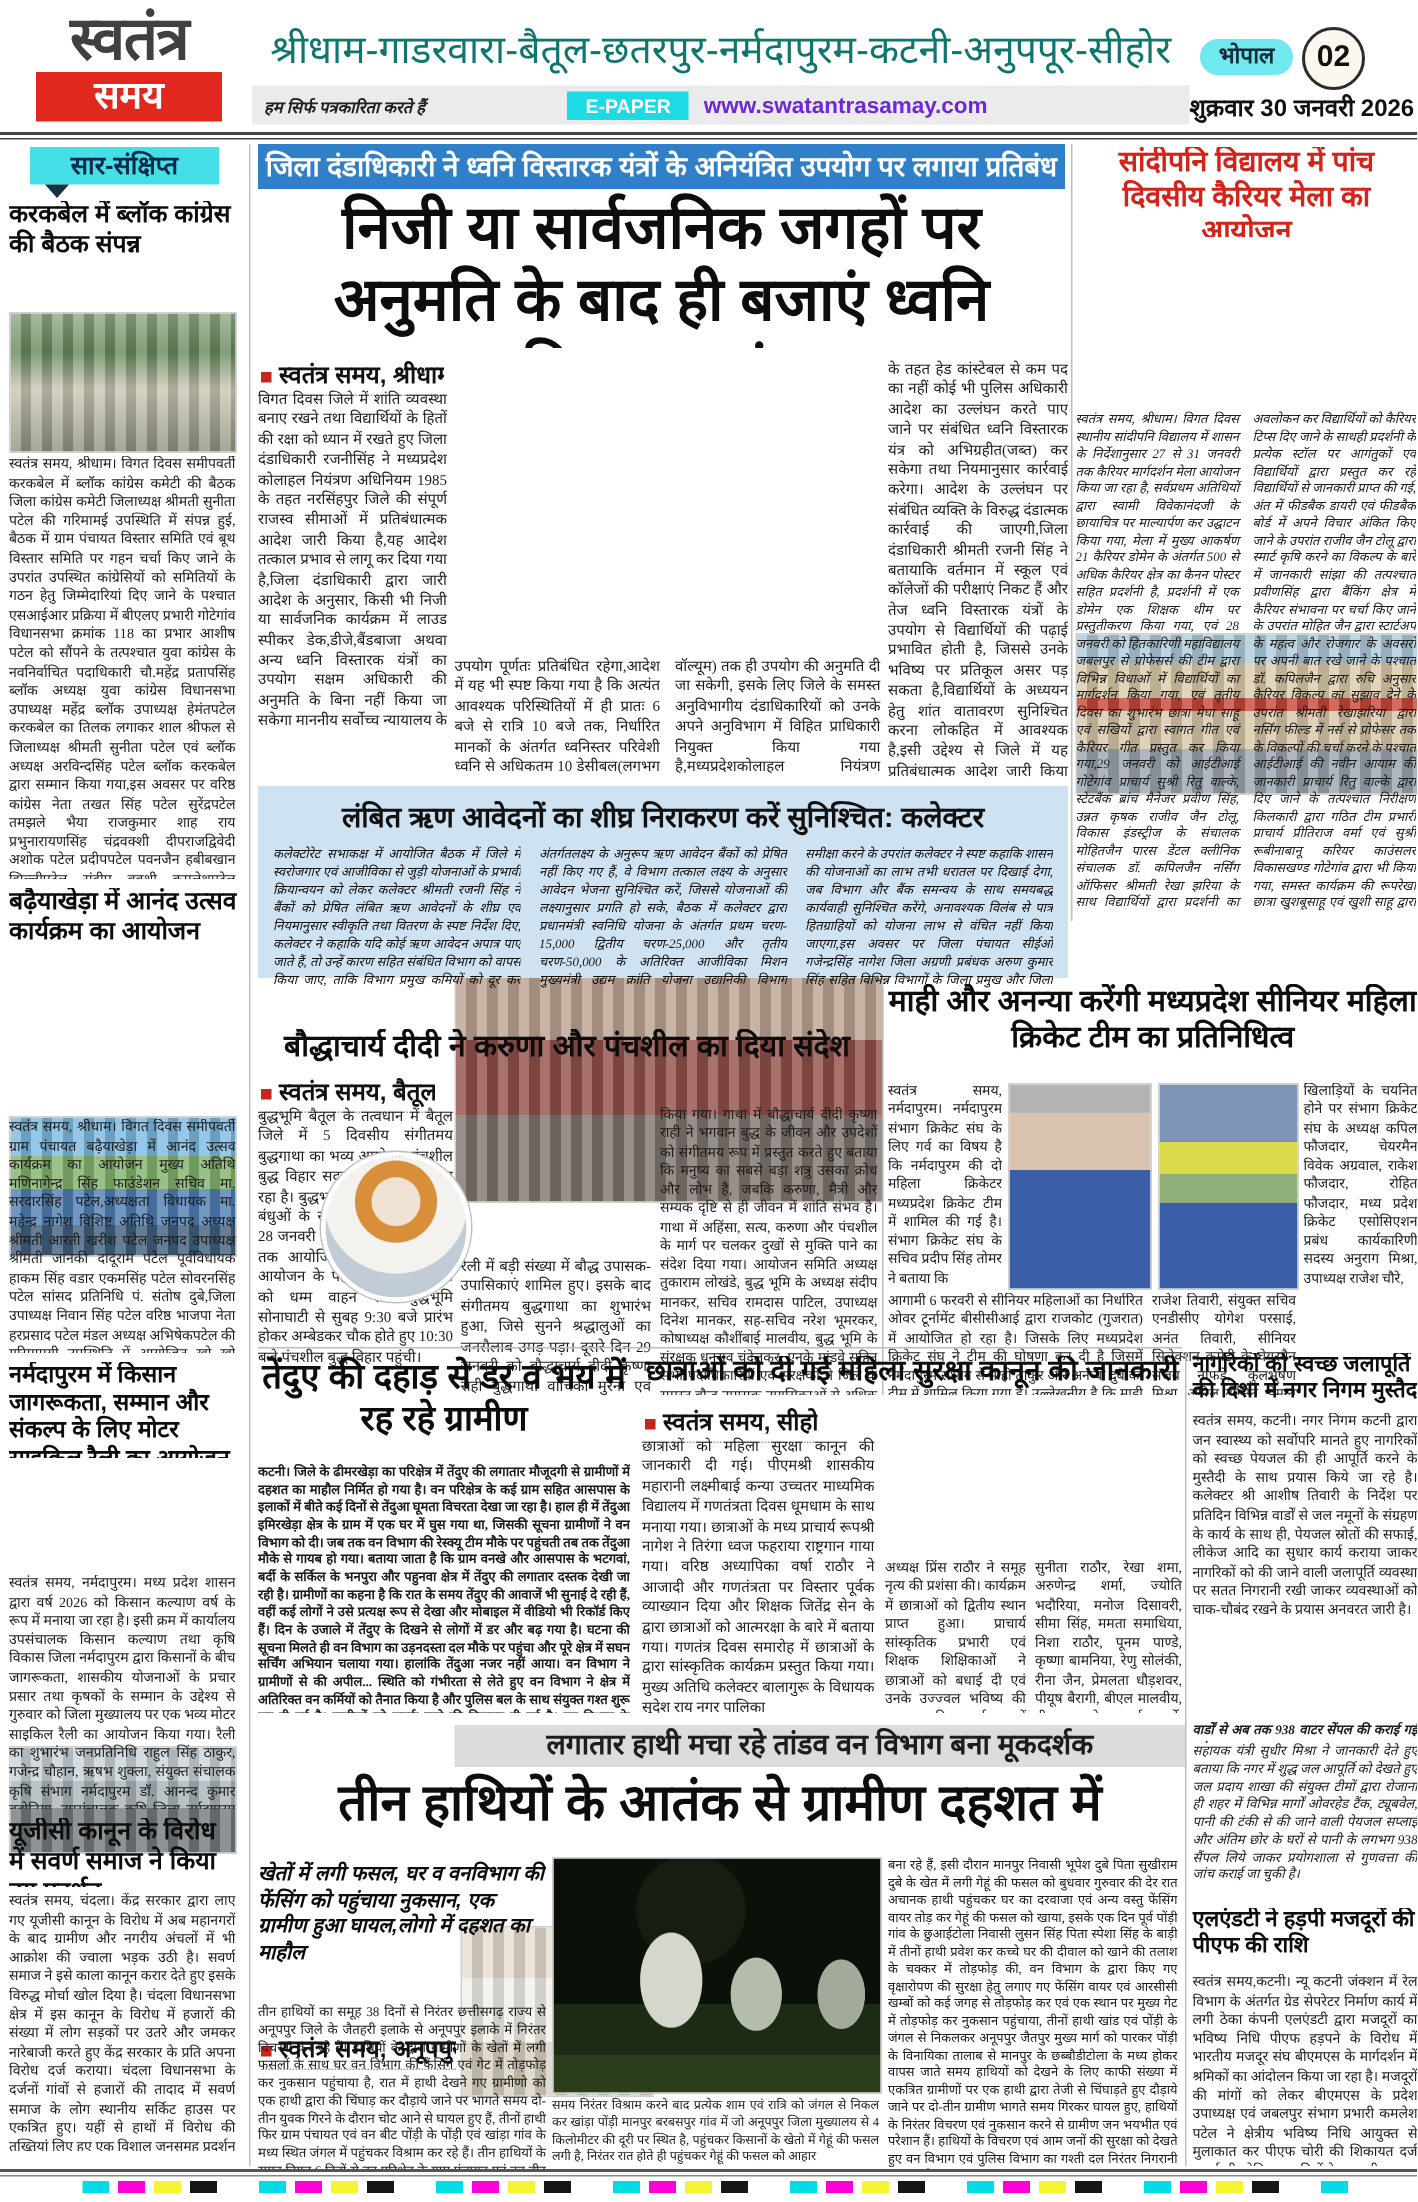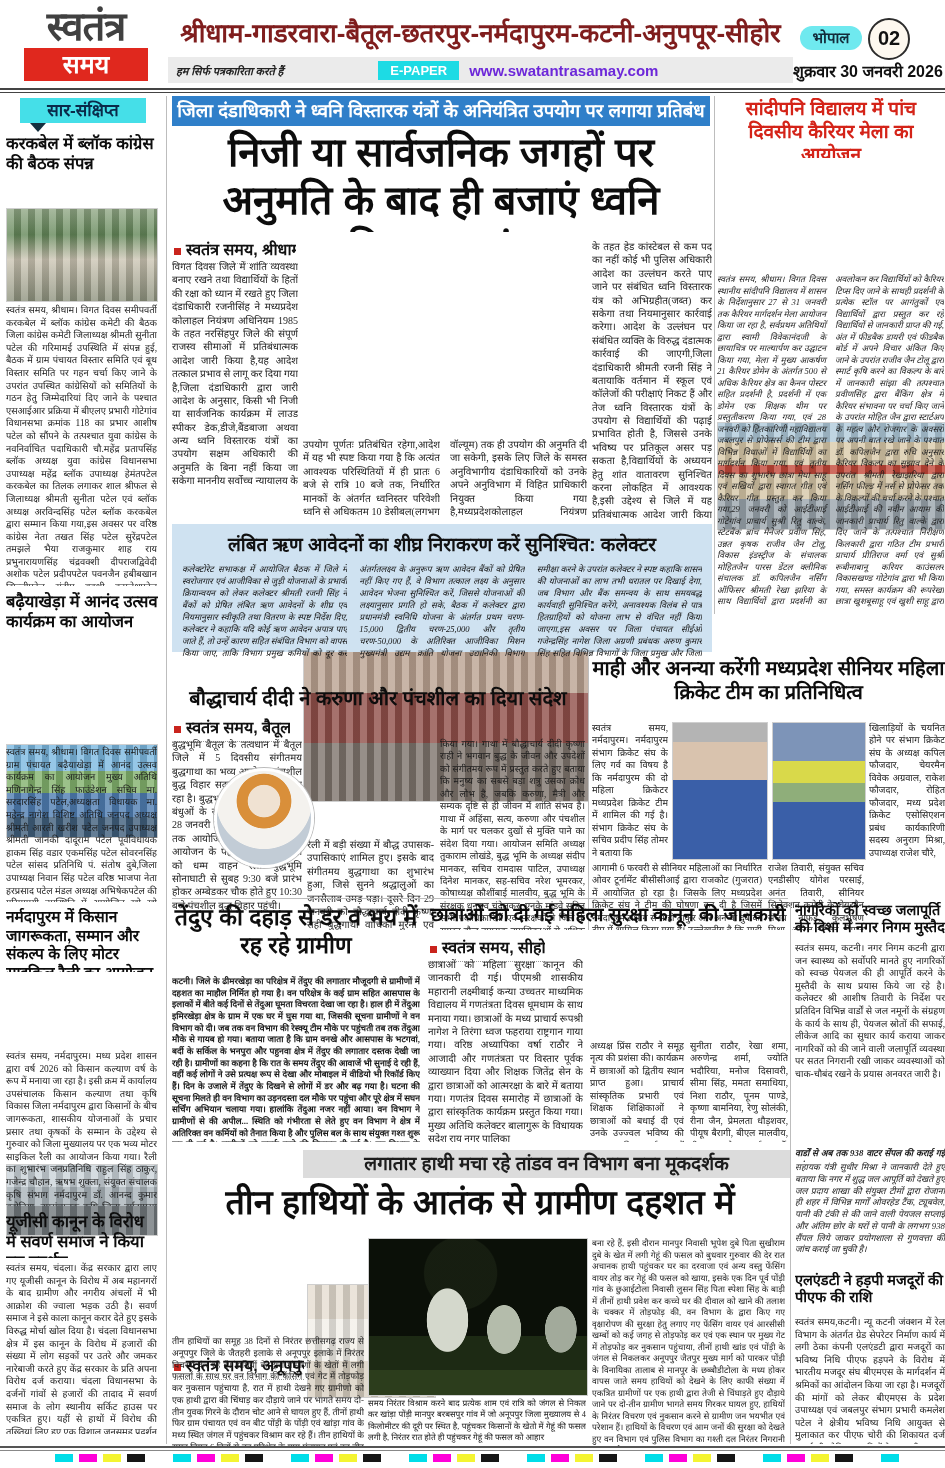--- a/index.html
+++ b/index.html
@@ -17,21 +17,21 @@
   .photo{overflow:hidden;border:1px solid #cfcfcf;}
   .tex{position:relative;}
   .tex::after{content:"";position:absolute;inset:0;
       background:repeating-linear-gradient(90deg,rgba(255,255,255,.22) 0 7px,rgba(40,40,40,.16) 7px 14px);}
   .vr{width:1px;background:#bdbdbd;}
   .hr{height:1px;background:#bdbdbd;}
   
   .logo-top{font-size:40px;font-weight:800;color:#404040;letter-spacing:-1px;line-height:1;}
   .logo-red{background:#e0281e;color:#fff;font-weight:800;font-size:25px;text-align:center;
             padding:1px 10px;line-height:1.25;}
-  .cities{font-size:26px;font-weight:700;color:#7f1d1d;white-space:nowrap;}
+  .cities{font-size:26px;font-weight:400;color:#0f766e;white-space:nowrap;}
   .graybar{background:#ebebeb;height:26px;display:flex;align-items:center;}
   .tagline{font-size:11px;font-style:italic;font-weight:bold;color:#222;
            font-family:"Liberation Serif",serif;}
   .epaper{background:#1ddbe4;color:#fff;font-weight:800;font-size:13px;padding:2px 12px;}
   .url{font-size:15px;color:#6d28d9;font-weight:bold;}
   .edition{background:#6fe9ef;border-radius:12px;font-weight:800;font-size:15px;
            text-align:center;line-height:24px;color:#132b3a;}
   .pagecircle{border:2px solid #2c2c2c;border-radius:50%;font-weight:800;font-size:20px;
               text-align:center;line-height:36px;background:#fdf8ef;}
   .dateline{font-weight:800;font-size:16px;white-space:nowrap;}
@@ -171,20 +171,21 @@
   <div class="abs hl" style="left:795px;top:902px;width:150px;height:36px;font-size:14.5px;">नागरिकों को स्वच्छ जलापूर्ति की दिशा में नगर निगम मुस्तैद</div>
   <div class="abs txt" style="left:795px;top:942px;width:150px;height:204px;font-size:9.4px;">स्वतंत्र समय, कटनी। नगर निगम कटनी द्वारा जन स्वास्थ्य को सर्वोपरि मानते हुए नागरिकों को स्वच्छ पेयजल की ही आपूर्ति करने के मुस्तैदी के साथ प्रयास किये जा रहे है। कलेक्टर श्री आशीष तिवारी के निर्देश पर प्रतिदिन विभिन्न वार्डों से जल नमूनों के संग्रहण के कार्य के साथ ही, पेयजल स्रोतों की सफाई, लीकेज आदि का सुधार कार्य कराया जाकर नागरिकों को की जाने वाली जलापूर्ति व्यवस्था पर सतत निगरानी रखी जाकर व्यवस्थाओं को चाक-चौबंद रखने के प्रयास अनवरत जारी है।</div>
   <div class="abs txt it" style="left:795px;top:1148px;width:150px;height:14px;font-weight:bold;font-size:8.8px;">वार्डों से अब तक 938 वाटर सेंपल की कराई गई जांच..</div>
   <div class="abs txt it" style="left:795px;top:1162px;width:150px;height:102px;font-size:8.8px;">सहायक यंत्री सुधीर मिश्रा ने जानकारी देते हुए बताया कि नगर में शुद्ध जल आपूर्ति को देखते हुए जल प्रदाय शाखा की संयुक्त टीमों द्वारा रोजाना ही शहर में विभिन्न मार्गों ओवरहेड टैंक, ट्यूबवेल, पानी की टंकी से की जाने वाली पेयजल सप्लाई और अंतिम छोर के घरों से पानी के लगभग 938 सैंपल लिये जाकर प्रयोगशाला से गुणवत्ता की जांच कराई जा चुकी है।</div>
 
   <div class="abs hl" style="left:795px;top:1272px;width:150px;height:40px;font-size:14.5px;">एलएंडटी ने हड़पी मजदूरों की पीएफ की राशि</div>
   <div class="abs txt" style="left:795px;top:1316px;width:150px;height:128px;font-size:9.4px;">स्वतंत्र समय,कटनी। न्यू कटनी जंक्शन में रेल विभाग के अंतर्गत ग्रेड सेपरेटर निर्माण कार्य में लगी ठेका कंपनी एलएंडटी द्वारा मजदूरों का भविष्य निधि पीएफ हड़पने के विरोध में भारतीय मजदूर संघ बीएमएस के मार्गदर्शन में श्रमिकों का आंदोलन किया जा रहा है। मजदूरों की मांगों को लेकर बीएमएस के प्रदेश उपाध्यक्ष एवं जबलपुर संभाग प्रभारी कमलेश पटेल ने क्षेत्रीय भविष्य निधि आयुक्त से मुलाकात कर पीएफ चोरी की शिकायत दर्ज कराई थी, लेकिन दस दिनों के बाद भी समस्या जस की तस बनी हुई है। पीएफ विभाग की लेटलतीफी से नाराज होकर जब बीएमएस पदाधिकारी कमलेश पटेल जबलपुर स्थित भविष्य निधि कार्यालय पहुंचे, तो वहां प्रवर्तन अधिकारी द्वारा मामले की पूरी जानकारी उन्हीं से मांगी गई।</div>
 
   <div class="abs strip" style="left:303px;top:1150px;width:487px;height:28px;">लगातार हाथी मचा रहे तांडव वन विभाग बना मूकदर्शक</div>
   <div class="abs hl ctr" style="left:172px;top:1182px;width:616px;height:50px;font-size:34px;white-space:nowrap;">तीन हाथियों के आतंक से ग्रामीण दहशत में</div>
+  <div class="abs hl it" style="left:172px;top:1240px;width:192px;height:70px;font-size:13.5px;line-height:1.3;">खेतों में लगी फसल, घर व वनविभाग की फेंसिंग को पहुंचाया नुकसान, एक ग्रामीण हुआ घायल,लोगो में दहशत का माहौल</div>
   <div class="abs byline" style="left:174px;top:1354px;width:130px;"><span class="bullet"></span><span>स्वतंत्र समय, अनूपपुर</span></div>
   <div class="abs txt" style="left:172px;top:1336px;width:192px;height:110px;font-size:8.8px;">तीन हाथियों का समूह 38 दिनों से निरंतर छत्तीसगढ़ राज्य से अनूपपुर जिले के जैतहरी इलाके से अनूपपुर इलाके में निरंतर विचरण कर रहे हैं। हाथियों के द्वारा ग्रामीणों के खेतों में लगी फसलों के साथ घर वन विभाग की फेंसिंग एवं गेट में तोड़फोड़ कर नुकसान पहुंचाया है, रात में हाथी देखने गए ग्रामीणो को एक हाथी द्वारा की चिंघाड़ कर दौड़ाये जाने पर भागते समय दो-तीन युवक गिरने के दौरान चोट आने से घायल हुए हैं, तीनों हाथी फिर ग्राम पंचायत एवं वन बीट पोंड़ी के पोंड़ी एवं खांड़ा गांव के मध्य स्थित जंगल में पहुंचकर विश्राम कर रहे हैं। तीन हाथियों के समूह विगत 6 दिनों से वन परिक्षेत्र के ग्राम पंचायत एवं वन बीट पोंड़ी के पोंड़ी एवं खांड़ा के मध्य स्थित जंगल में दिन के</div>
   <div class="abs photo ph-eleph" style="left:368px;top:1238px;width:218px;height:156px;"></div>
   <div class="abs txt" style="left:368px;top:1398px;width:218px;height:48px;font-size:8.4px;">समय निरंतर विश्राम करने बाद प्रत्येक शाम एवं रात्रि को जंगल से निकल कर खांड़ा पोंड़ी मानपुर बरबसपुर गांव में जो अनूपपुर जिला मुख्यालय से 4 किलोमीटर की दूरी पर स्थित है, पहुंचकर किसानों के खेतो में गेहूं की फसल लगी है, निरंतर रात होते ही पहुंचकर गेहूं की फसल को आहार</div>
   <div class="abs txt" style="left:592px;top:1238px;width:193px;height:208px;font-size:8.6px;">बना रहे हैं, इसी दौरान मानपुर निवासी भूपेश दुबे पिता सुखीराम दुबे के खेत में लगी गेहूं की फसल को बुधवार गुरुवार की देर रात अचानक हाथी पहुंचकर घर का दरवाजा एवं अन्य वस्तु फेंसिंग वायर तोड़ कर गेहूं की फसल को खाया, इसके एक दिन पूर्व पोंड़ी गांव के छुआईटोला निवासी लुसन सिंह पिता स्पेशा सिंह के बाड़ी में तीनों हाथी प्रवेश कर कच्चे घर की दीवाल को खाने की तलाश के चक्कर में तोड़फोड़ की, वन विभाग के द्वारा किए गए वृक्षारोपण की सुरक्षा हेतु लगाए गए फेंसिंग वायर एवं आरसीसी खम्बों को कई जगह से तोड़फोड़ कर एवं एक स्थान पर मुख्य गेट में तोड़फोड़ कर नुकसान पहुंचाया, तीनों हाथी खांड एवं पोंड़ी के जंगल से निकलकर अनूपपुर जैतपुर मुख्य मार्ग को पारकर पोंड़ी के विनायिका तालाब से मानपुर के छब्बौडीटोला के मध्य होकर वापस जाते समय हाथियों को देखने के लिए काफी संख्या में एकत्रित ग्रामीणों पर एक हाथी द्वारा तेजी से चिंघाड़ते हुए दौड़ाये जाने पर दो-तीन ग्रामीण भागते समय गिरकर घायल हुए, हाथियों के निरंतर विचरण एवं नुकसान करने से ग्रामीण जन भयभीत एवं परेशान हैं। हाथियों के विचरण एवं आम जनों की सुरक्षा को देखते हुए वन विभाग एवं पुलिस विभाग का गश्ती दल निरंतर निगरानी कर रहा है।</div>
 
   <div class="abs bot-rule" style="left:0;top:1446px;width:945px;"></div>
   <div class="abs cmyk" style="left:55px;top:1454px;width:845px;height:8px;"></div>
 
 </div>

